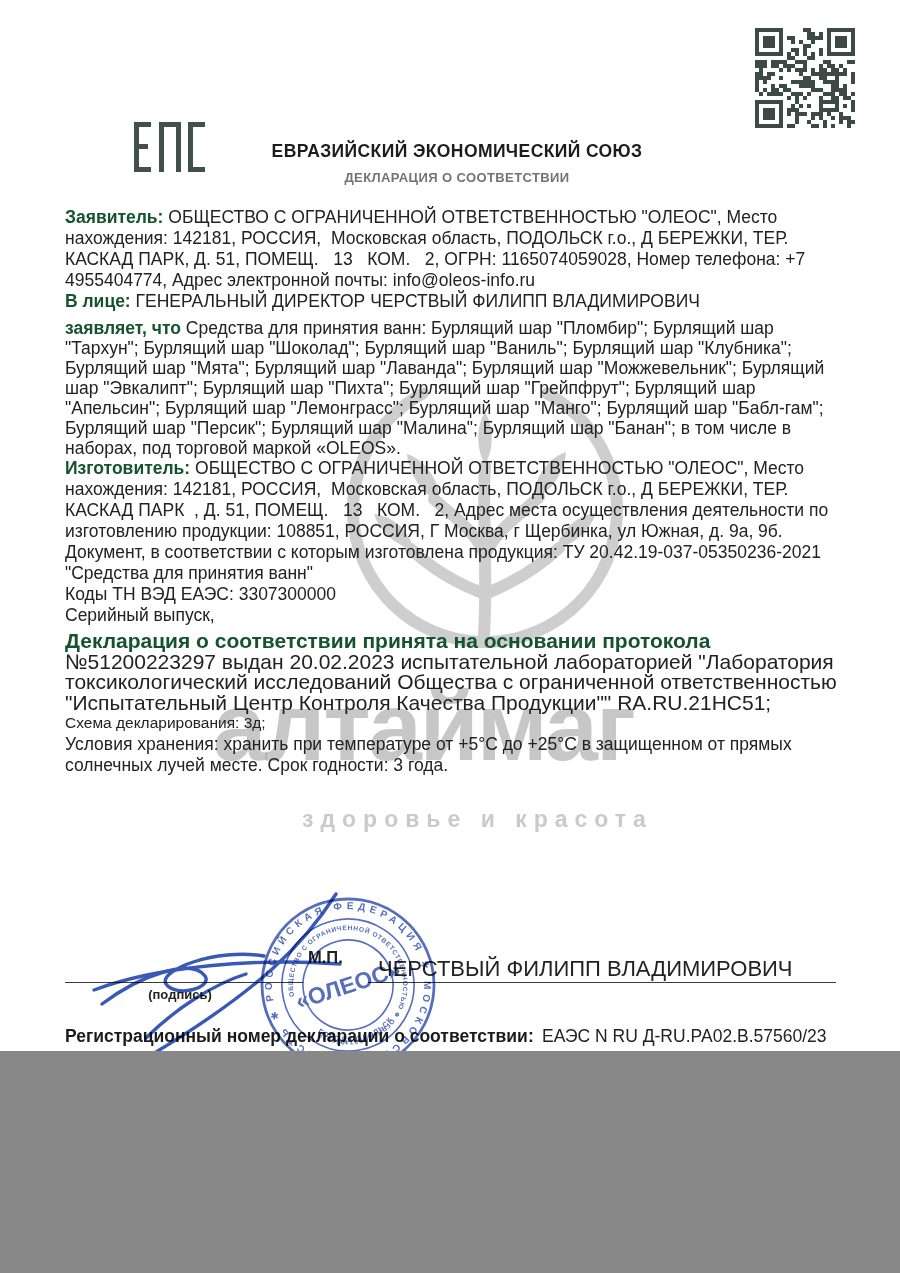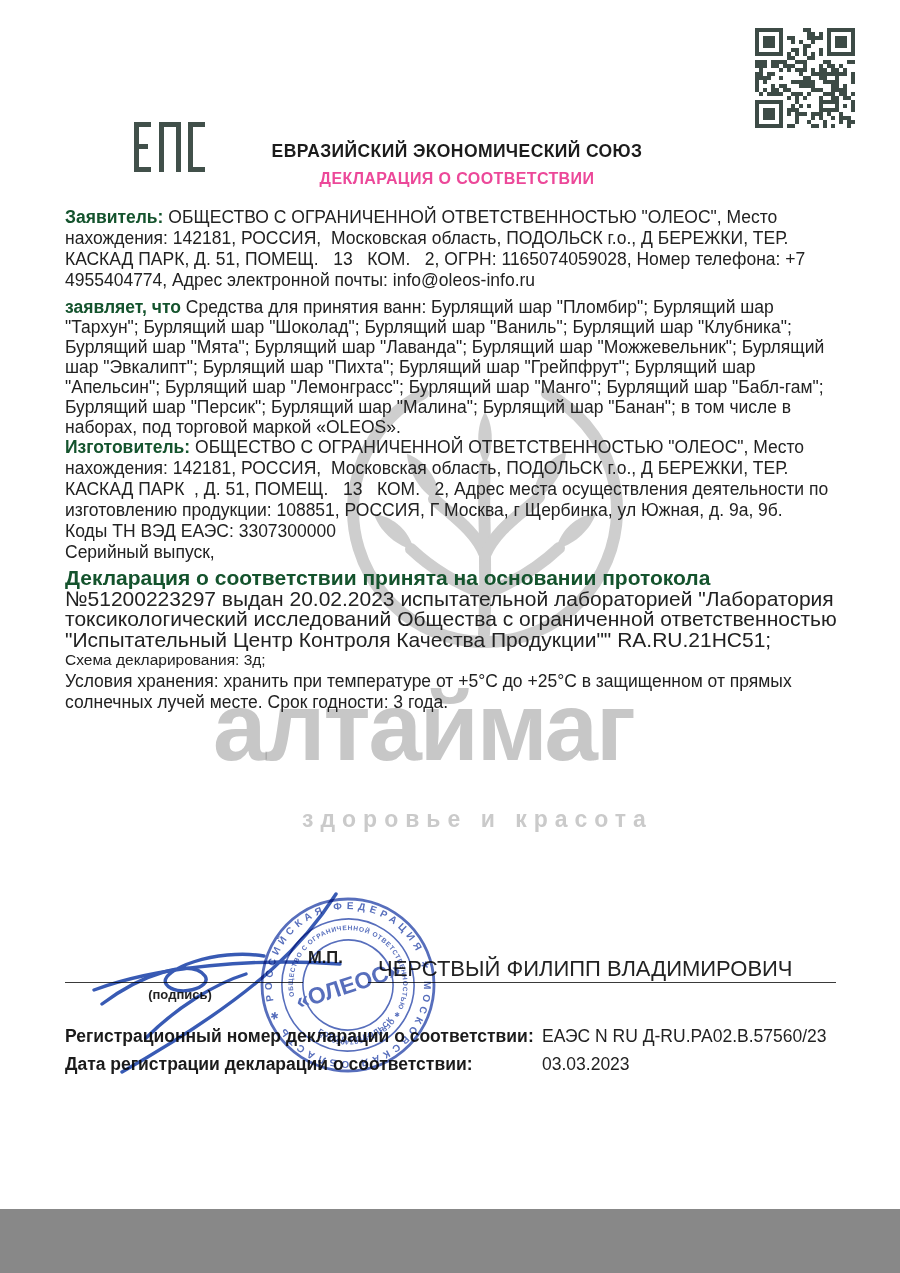--- a/index.html
+++ b/index.html
@@ -1,21 +1,21 @@
 <!DOCTYPE html>
 <html><head>
 <meta charset="utf-8">
 <style>
   html,body{margin:0;padding:0;background:#888;}
-  #page{position:relative;width:900px;height:1209px;background:#ffffff;overflow:hidden;
+  #page{position:relative;width:900px;height:1051px;background:#ffffff;overflow:hidden;
         font-family:"Liberation Sans","DejaVu Sans",sans-serif;color:#222;}
   
   .title-wrap{position:absolute;left:65px;top:0;width:784px;text-align:center;z-index:2;}
   .title1{position:absolute;top:141px;left:0;width:100%;font-size:17.5px;font-weight:bold;letter-spacing:.4px;color:#1c1c1c;}
-  .title2{position:absolute;top:170px;left:0;width:100%;font-size:16px;font-weight:bold;letter-spacing:.4px;color:#ec4899;}
+  .title2{position:absolute;top:170px;left:0;width:100%;font-size:13px;font-weight:bold;letter-spacing:.4px;color:#737373;}
   
   #eac-logo{position:absolute;left:134px;top:118px;z-index:2;}
   #qr{position:absolute;left:753px;top:26px;z-index:2;}
   
   #doc-body{position:absolute;left:65px;top:0;width:784px;padding-top:207px;z-index:2;}
   .para{font-size:17.5px;line-height:21px;white-space:pre-wrap;color:#222;}
   .para .b{font-weight:bold;color:#14532d;}
   [data-name="para-declares"]{margin-top:6px;line-height:20px;}
   [data-name="para-requirements"]{margin-top:14px;}
   [data-name="para-protocol-basis"]{margin-top:5px;font-size:21px;line-height:20.5px;}
@@ -308,22 +308,24 @@
       <path d="M204,145 C218,137 230,117 231,100 C215,105 202,122 199,139 Z"></path>
       <path d="M76,197 C60,193 44,178 39,162 C56,164 71,176 77,192 Z"></path>
       <path d="M224,196 C240,192 256,177 261,161 C244,163 229,175 223,191 Z"></path>
     </g>
   </svg>
   <div id="wm-text" data-name="shop-watermark-text">алтаймаг</div>
   <div id="wm-sub" data-name="shop-watermark-slogan">здоровье и красота</div>
 
   <div id="doc-body" data-name="document-body">
       <div class="para" data-name="para-applicant"><span class="b">Заявитель: </span><span>ОБЩЕСТВО С ОГРАНИЧЕННОЙ ОТВЕТСТВЕННОСТЬЮ "ОЛЕОС", Место нахождения: 142181, РОССИЯ,  Московская область, ПОДОЛЬСК г.о., Д БЕРЕЖКИ, ТЕР. КАСКАД ПАРК, Д. 51, ПОМЕЩ.   13   КОМ.   2, ОГРН: 1165074059028, Номер телефона: +7 4955404774, Адрес электронной почты: info@oleos-info.ru</span></div>
+      <div class="para" data-name="para-in-person"><span class="b">В лице: </span><span>ГЕНЕРАЛЬНЫЙ ДИРЕКТОР ЧЕРСТВЫЙ ФИЛИПП ВЛАДИМИРОВИЧ</span></div>
       <div class="para" data-name="para-declares"><span class="b">заявляет, что </span><span>Средства для принятия ванн: Бурлящий шар "Пломбир"; Бурлящий шар "Тархун"; Бурлящий шар "Шоколад"; Бурлящий шар "Ваниль"; Бурлящий шар "Клубника"; Бурлящий шар "Мята"; Бурлящий шар "Лаванда"; Бурлящий шар "Можжевельник"; Бурлящий шар "Эвкалипт"; Бурлящий шар "Пихта"; Бурлящий шар "Грейпфрут"; Бурлящий шар "Апельсин"; Бурлящий шар "Лемонграсс"; Бурлящий шар "Манго"; Бурлящий шар "Бабл-гам"; Бурлящий шар "Персик"; Бурлящий шар "Малина"; Бурлящий шар "Банан"; в том числе в наборах, под торговой маркой «OLEOS».</span></div>
       <div class="para" data-name="para-manufacturer"><span class="b">Изготовитель: </span><span>ОБЩЕСТВО С ОГРАНИЧЕННОЙ ОТВЕТСТВЕННОСТЬЮ "ОЛЕОС", Место нахождения: 142181, РОССИЯ,  Московская область, ПОДОЛЬСК г.о., Д БЕРЕЖКИ, ТЕР. КАСКАД ПАРК  , Д. 51, ПОМЕЩ.   13   КОМ.   2, Адрес места осуществления деятельности по изготовлению продукции: 108851, РОССИЯ, Г Москва, г Щербинка, ул Южная, д. 9а, 9б.</span></div>
+      <div class="para" data-name="para-product-document"><span>Документ, в соответствии с которым изготовлена продукция: ТУ 20.42.19-037-05350236-2021 "Средства для принятия ванн"</span></div>
       <div class="para" data-name="para-tn-ved-codes"><span>Коды ТН ВЭД ЕАЭС: 3307300000</span></div>
       <div class="para" data-name="para-serial-issue"><span>Серийный выпуск,</span></div>
       <div class="para" data-name="para-protocol-basis"><span class="b">Декларация о соответствии принята на основании протокола </span><span>№51200223297 выдан 20.02.2023 испытательной лабораторией "Лаборатория токсикологический исследований Общества с ограниченной ответственностью "Испытательный Центр Контроля Качества Продукции"" RA.RU.21НС51;</span></div>
       <div class="para" data-name="para-declaration-scheme"><span>Схема декларирования: 3д;</span></div>
       <div class="para" data-name="para-storage-conditions"><span>Условия хранения: хранить при температуре от +5°С до +25°С в защищенном от прямых солнечных лучей месте. Срок годности: 3 года.</span></div>
     </div>
 
   <div id="mp-label" data-name="stamp-place-label">М.П.</div>
   <div id="applicant-name" data-name="applicant-name">ЧЕРСТВЫЙ ФИЛИПП ВЛАДИМИРОВИЧ</div>
   <div id="sig-line-left" class="sigline" data-name="signature-line"></div>

